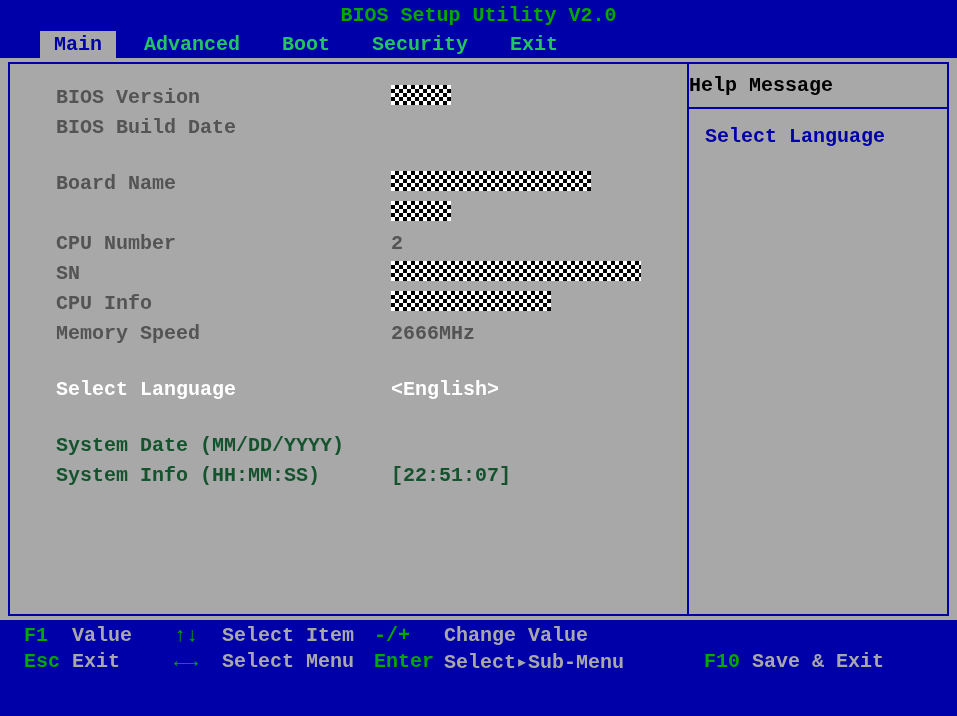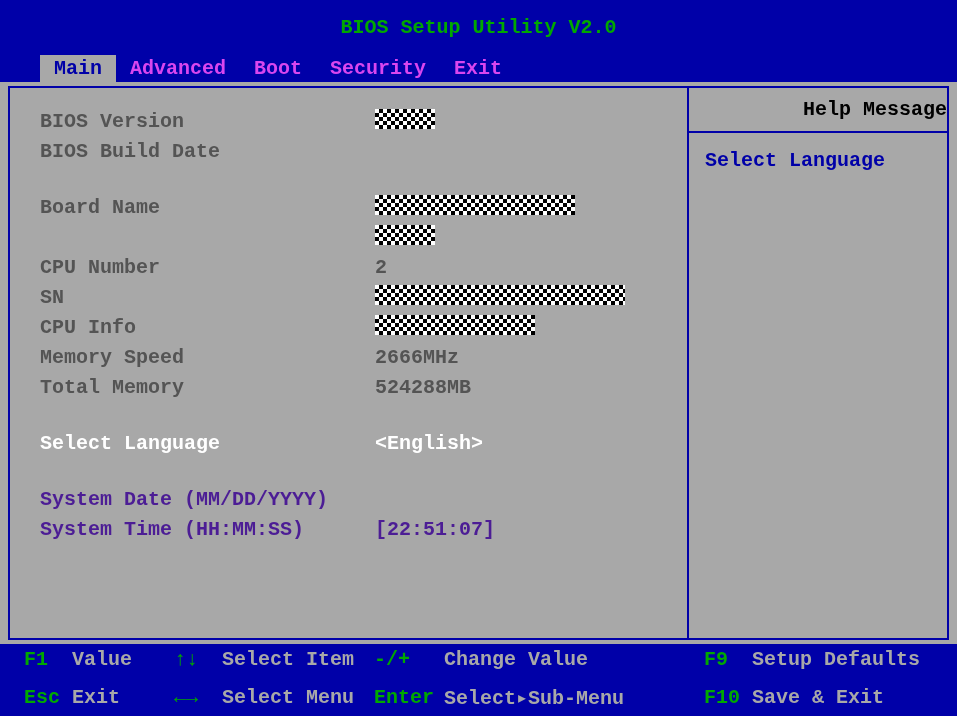--- a/index.html
+++ b/index.html
@@ -13,59 +13,60 @@
       font-family: "Courier New", monospace;
       font-size: 20px;
       font-weight: bold;
       background: #0000A8;
       overflow: hidden;
       letter-spacing: 0px;
     }
     .header {
       text-align: center;
       color: #00A800;
-      padding: 16px 0;
+      padding: 4px 0;
       background: #0000A8;
     }
     .tabs {
       display: flex;
-      gap: 0;
+      gap: 14px;
       background: #0000A8;
       padding: 0 40px;
     }
     .tab {
       padding: 2px 14px;
-      color: #d946ef;
+      color: #22c55e;
       cursor: pointer;
     }
     .tab.active {
       background: #A8A8A8;
       color: #0000A8;
     }
     .content-wrapper {
       background: #A8A8A8;
       padding: 4px 8px 4px 8px;
       height: 562px;
     }
     .content-box {
       display: flex;
       height: 100%;
       border: 2px solid #0000A8;
     }
     .left-pane {
       flex: 1;
       padding: 20px 16px 16px 30px;
       position: relative;
+      margin-left: 16px;
     }
     .right-pane {
       width: 260px;
       border-left: 2px solid #0000A8;
     }
     .help-header {
-      text-align: right;
+      text-align: left;
       padding: 10px 0;
       border-bottom: 2px solid #0000A8;
       color: #000000;
     }
     .help-body {
       padding: 16px;
       color: #0000A8;
     }
     .row {
       display: flex;
@@ -80,21 +81,21 @@
     .value-col {
       flex: 1;
     }
     .dim {
       color: #545454;
     }
     .selected {
       color: #FFFFFF;
     }
     .blue-text {
-      color: #4c1d95;
+      color: #14532d;
     }
     .spacer {
       height: 26px;
     }
     .redacted {
       display: inline-block;
       height: 20px;
       background-image: repeating-conic-gradient(#000 0% 25%, #fff 0% 50%);
       background-size: 8px 8px;
       vertical-align: middle;
@@ -102,21 +103,21 @@
     .w60 { width: 60px; }
     .w200 { width: 200px; }
     .w160 { width: 160px; }
     .w250 { width: 250px; }
     .footer {
       background: #0000A8;
       color: #A8A8A8;
       padding: 4px 24px;
       display: flex;
       flex-direction: column;
-      gap: 14px;
+      gap: 2px;
     }
     .footer-row {
       display: flex;
     }
     .footer-cell {
       display: flex;
       align-items: center;
     }
     .fc1 { width: 150px; }
     .fc2 { width: 200px; }
@@ -189,40 +190,36 @@
       <div class="row">
         <div class="label-col dim">CPU Info</div>
         <div class="value-col"><span class="redacted redacted-inline w160"></span></div>
       </div>
 
       <div class="row">
         <div class="label-col dim">Memory Speed</div>
         <div class="value-col dim">2666MHz</div>
       </div>
 
-      <div class="row">
-        <div class="label-col dim">Total Memory</div>
-        <div class="value-col dim">524288MB</div>
-      </div>
 
       <div class="spacer"></div>
 
       <div class="row">
         <div class="label-col selected">Select Language</div>
         <div class="value-col selected">&lt;English&gt;</div>
       </div>
 
       <div class="spacer"></div>
 
       <div class="row">
         <div class="label-col blue-text">System Date (MM/DD/YYYY)</div>
       </div>
 
       <div class="row">
-        <div class="label-col blue-text">System Time (HH:MM:SS)</div>
+        <div class="label-col blue-text">System Info (HH:MM:SS)</div>
         <div class="value-col blue-text">[22:51:07]</div>
       </div>
 
     </div>
     <div class="right-pane">
       <div class="help-header">Help Message</div>
       <div class="help-body">Select Language</div>
     </div>
   </div>
 </div>
@@ -234,24 +231,20 @@
         <span>Value</span>
       </div>
     <div class="footer-cell fc2">
         <span class="fkey">↑↓</span>
         <span>Select Item</span>
       </div>
     <div class="footer-cell fc3">
         <span class="fkey2">-/+</span>
         <span>Change Value</span>
       </div>
-    <div class="footer-cell fc4">
-        <span class="fkey">F9</span>
-        <span>Setup Defaults</span>
-      </div>
   </div>
   <div class="footer-row">
     <div class="footer-cell fc1">
         <span class="fkey">Esc</span>
         <span>Exit</span>
       </div>
     <div class="footer-cell fc2">
         <span class="fkey">←→</span>
         <span>Select Menu</span>
       </div>

